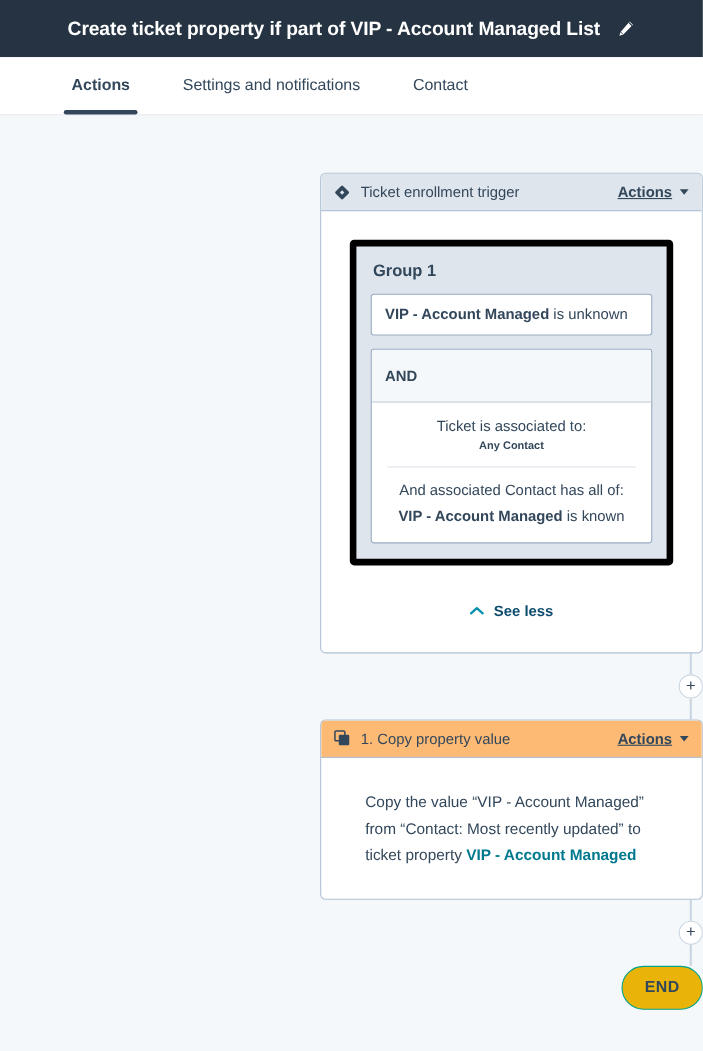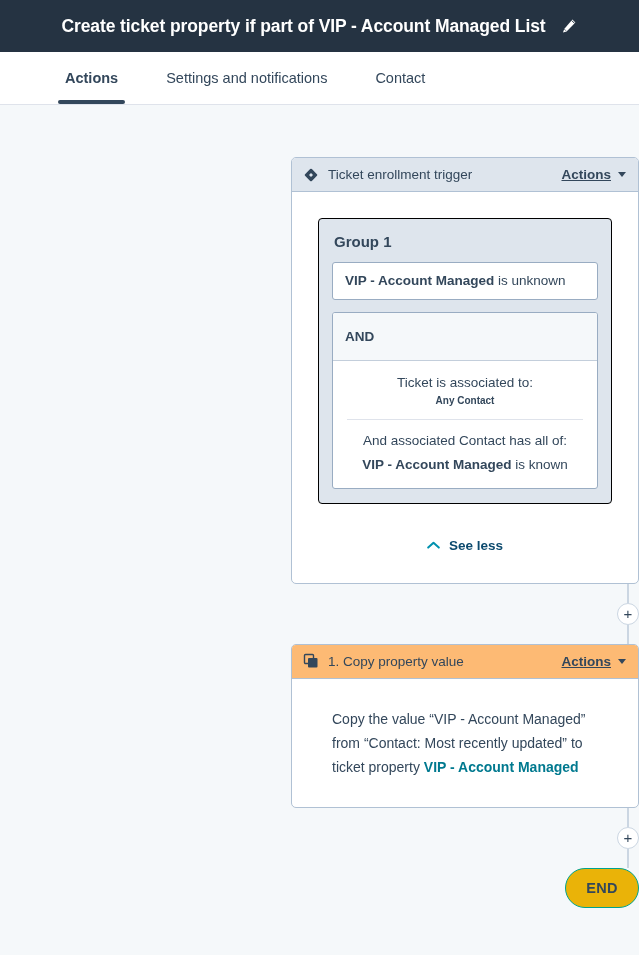--- a/index.html
+++ b/index.html
@@ -187,21 +187,21 @@
     border-right: 4.5px solid transparent;
     border-top: 5px solid #33475b;
   }
 
   .card-body { padding: 24px 26px 22px 26px; }
   .card-body.trigger-body { padding: 26px 26px 0 26px; }
 
   
   .group-box {
     background: #dee5ed;
-    border: 1px solid #000000;
+    border: 6px solid #000000;
     border-radius: 4px;
     padding: 14px 13px 14px 13px;
   }
   .group-title {
     font-size: 15px;
     font-weight: 700;
     color: #33475b;
     margin-bottom: 12px;
     padding-left: 2px;
   }

